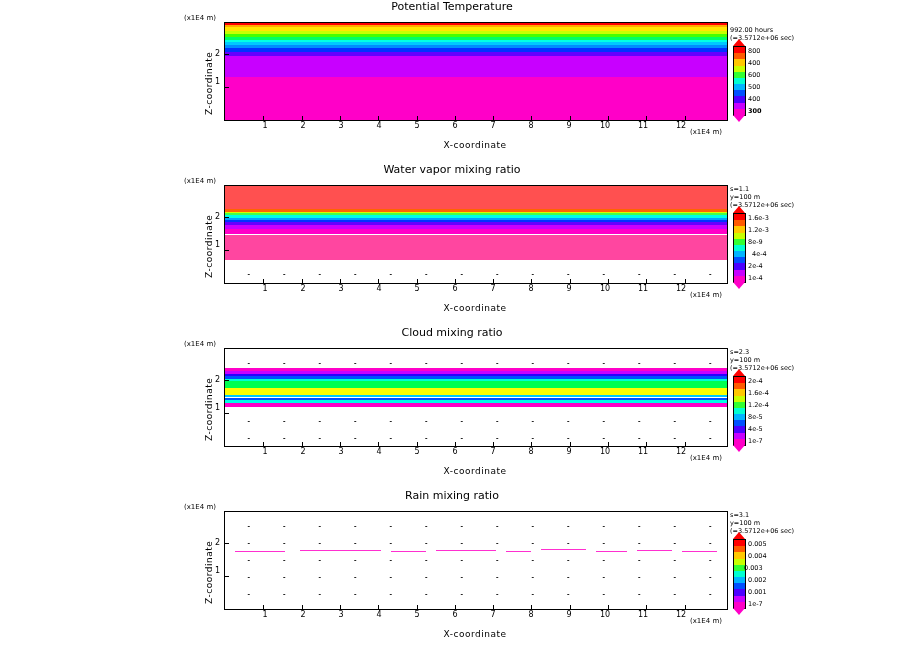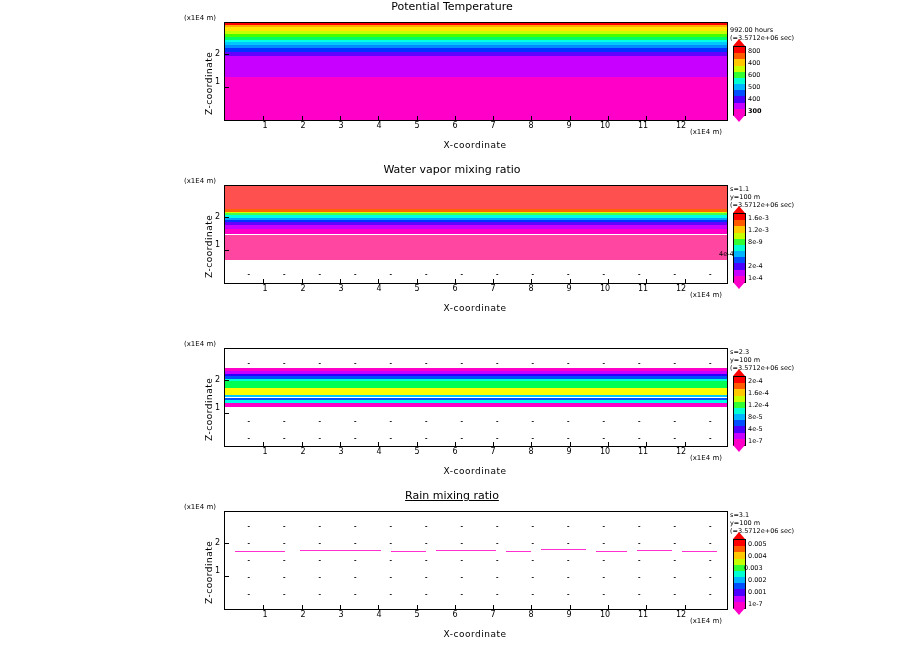--- a/index.html
+++ b/index.html
@@ -222,27 +222,28 @@
       <div class="cbseg" style="top: 0%; height: 9.09091%; background: rgb(255, 0, 0);"></div>
     </div>
   <div id="cb1arrows">
       <div class="cbtri" style="left: 733px; top: 43px; border-left: 6.5px solid transparent; border-right: 6.5px solid transparent; border-bottom: 7px solid rgb(255, 0, 0);"></div>
       <div class="cbtri" style="left: 733px; top: 119px; border-left: 6.5px solid transparent; border-right: 6.5px solid transparent; border-top: 7px solid rgb(255, 0, 200);"></div>
     </div>
   <div id="cb1labels">
       <div class="cblabel" style="left: 748px; top: 51px;">1.6e-3</div>
       <div class="cblabel" style="left: 748px; top: 63px;">1.2e-3</div>
       <div class="cblabel" style="left: 748px; top: 75px;">8e-9</div>
-      <div class="cblabel" style="left: 719px; top: 87px; text-align: center;">4e-4</div>
+      <div class="cblabel" style="left: 752px; top: 87px; text-align: center;">4e-4</div>
       <div class="cblabel" style="left: 748px; top: 99px;">2e-4</div>
       <div class="cblabel" style="left: 748px; top: 111px;">1e-4</div>
     </div>
 </div>
 
 <div class="panel" style="top:326px;height:163px;">
+  <div class="title" style="top:0px;">Cloud mixing ratio</div>
   <div class="unit-top" style="left:184px;top:14px;">(x1E4 m)</div>
 
   <div class="ylabel" style="left:204px;top:115px;">Z-coordinate</div>
 
   <div class="plotbox" id="p2" style="left:224px;top:22px;width:502px;height:97px;">
       <div class="band" style="top: 58.2px; height: 38.8px; background: rgb(255, 255, 255); position: absolute;">
         <div class="dotgrid" style="position: absolute; top: 0px; height: 100%;"></div>
       </div>
       <div class="band" style="top: 54.32px; height: 3.88px; background: rgb(255, 0, 200);"></div>
       <div class="band" style="top: 51.41px; height: 2.91px; background: rgb(0, 255, 230);"></div>
@@ -318,21 +319,21 @@
       <div class="cblabel" style="left: 748px; top: 51px;">2e-4</div>
       <div class="cblabel" style="left: 748px; top: 63px;">1.6e-4</div>
       <div class="cblabel" style="left: 748px; top: 75px;">1.2e-4</div>
       <div class="cblabel" style="left: 748px; top: 87px;">8e-5</div>
       <div class="cblabel" style="left: 748px; top: 99px;">4e-5</div>
       <div class="cblabel" style="left: 748px; top: 111px;">1e-7</div>
     </div>
 </div>
 
 <div class="panel" style="top:489px;height:165px;">
-  <div class="title" style="top:0px;text-decoration:underline;">Rain mixing ratio</div>
+  <div class="title" style="top:0px;">Rain mixing ratio</div>
   <div class="unit-top" style="left:184px;top:14px;">(x1E4 m)</div>
 
   <div class="ylabel" style="left:204px;top:115px;">Z-coordinate</div>
 
   <div class="plotbox" id="p3" style="left:224px;top:22px;width:502px;height:97px;">
       <div class="band" style="top: 0px; height: 97px; background: rgb(255, 255, 255); position: absolute;">
         <div class="dotgrid" style="position: absolute; top: 0px; height: 100%;"></div>
       </div>
       <div class="rainline" style="left: 2%; width: 10%; top: 38.8px;"></div>
       <div class="rainline" style="left: 15%; width: 16%; top: 38.315px;"></div>

